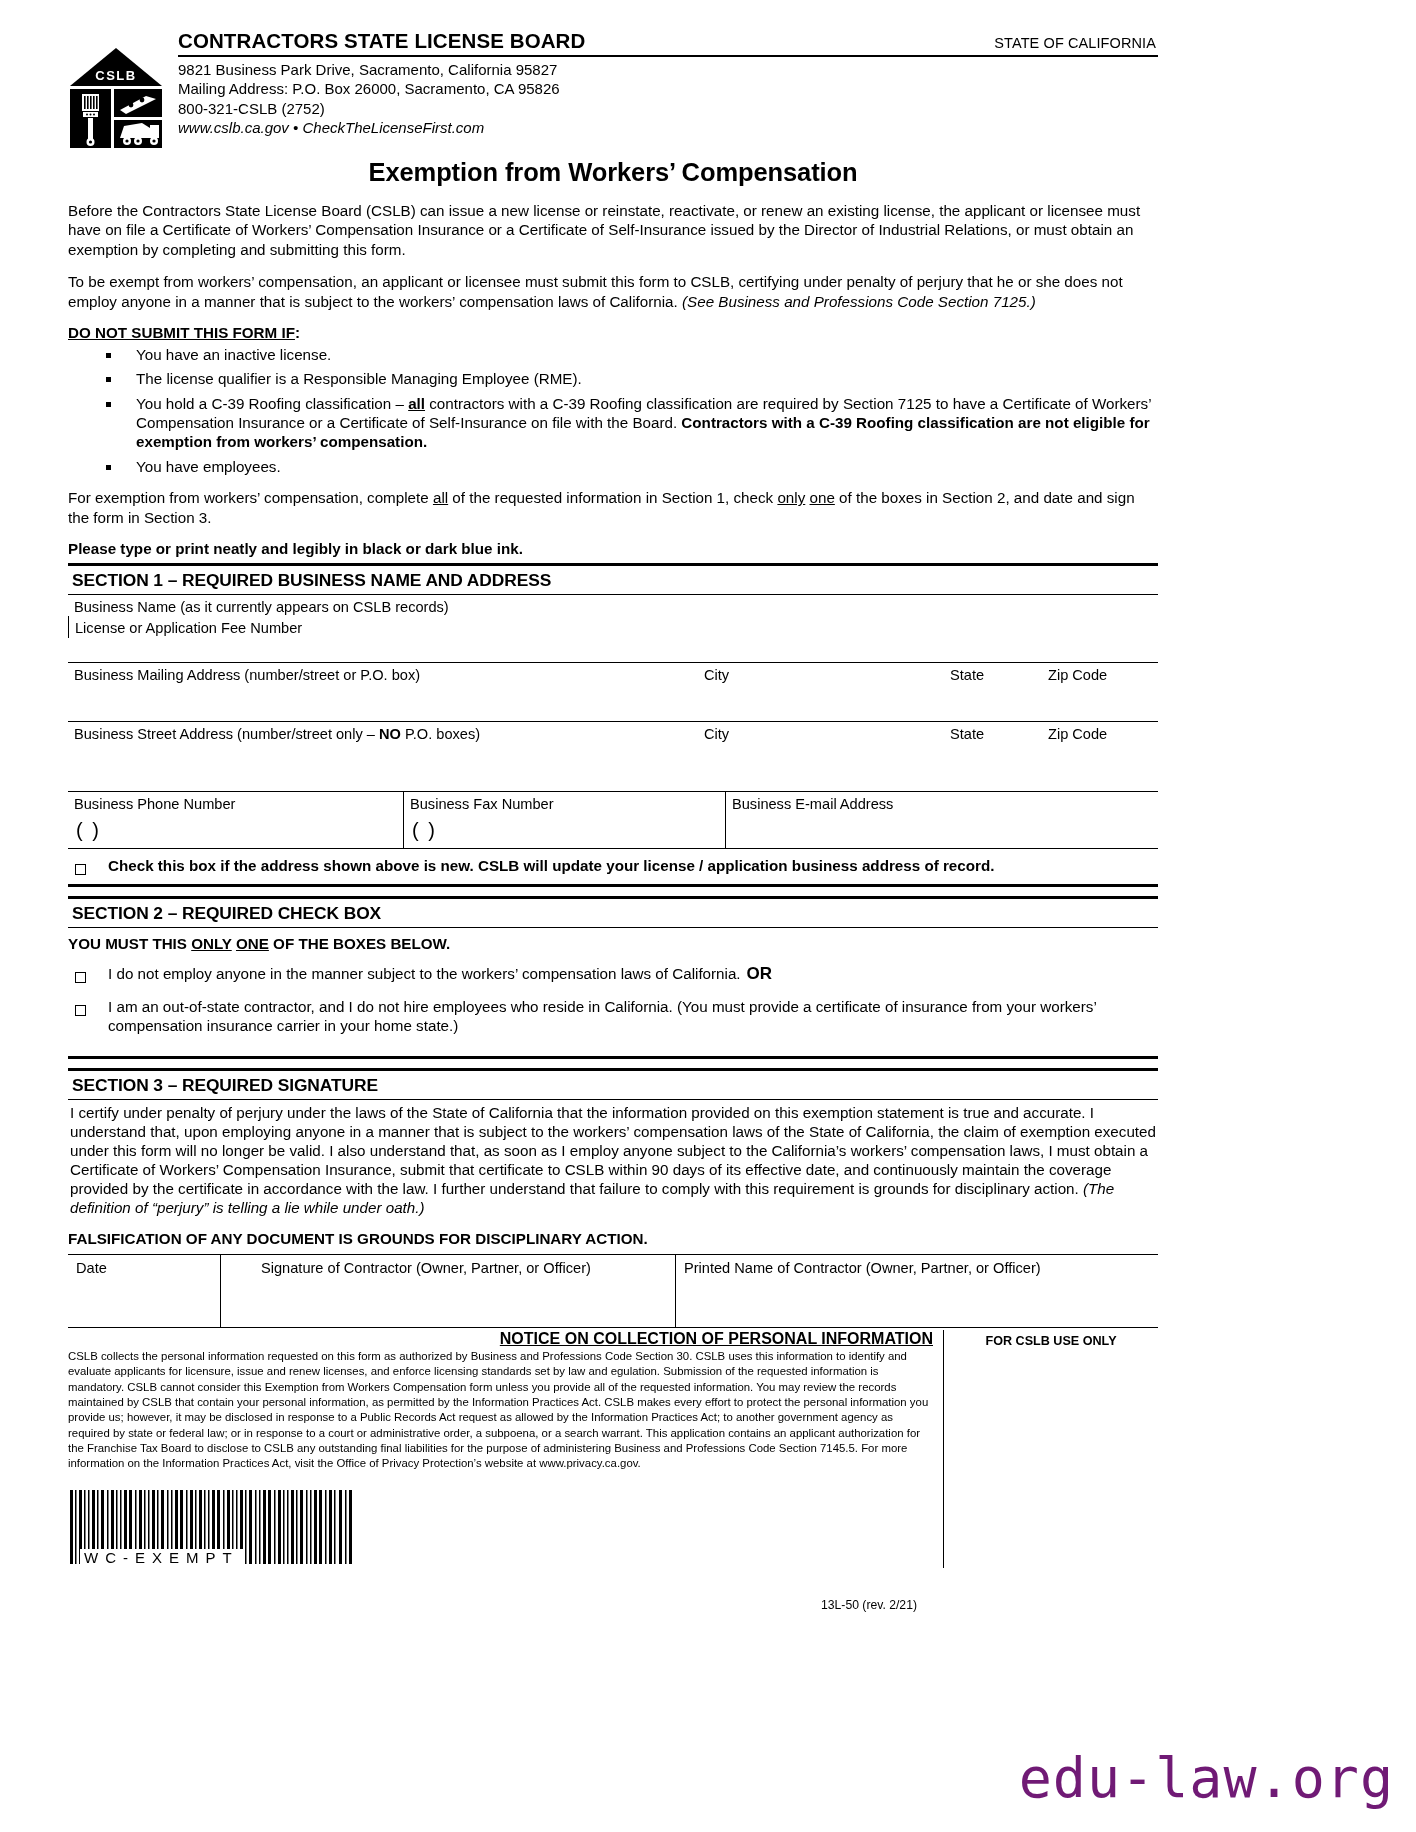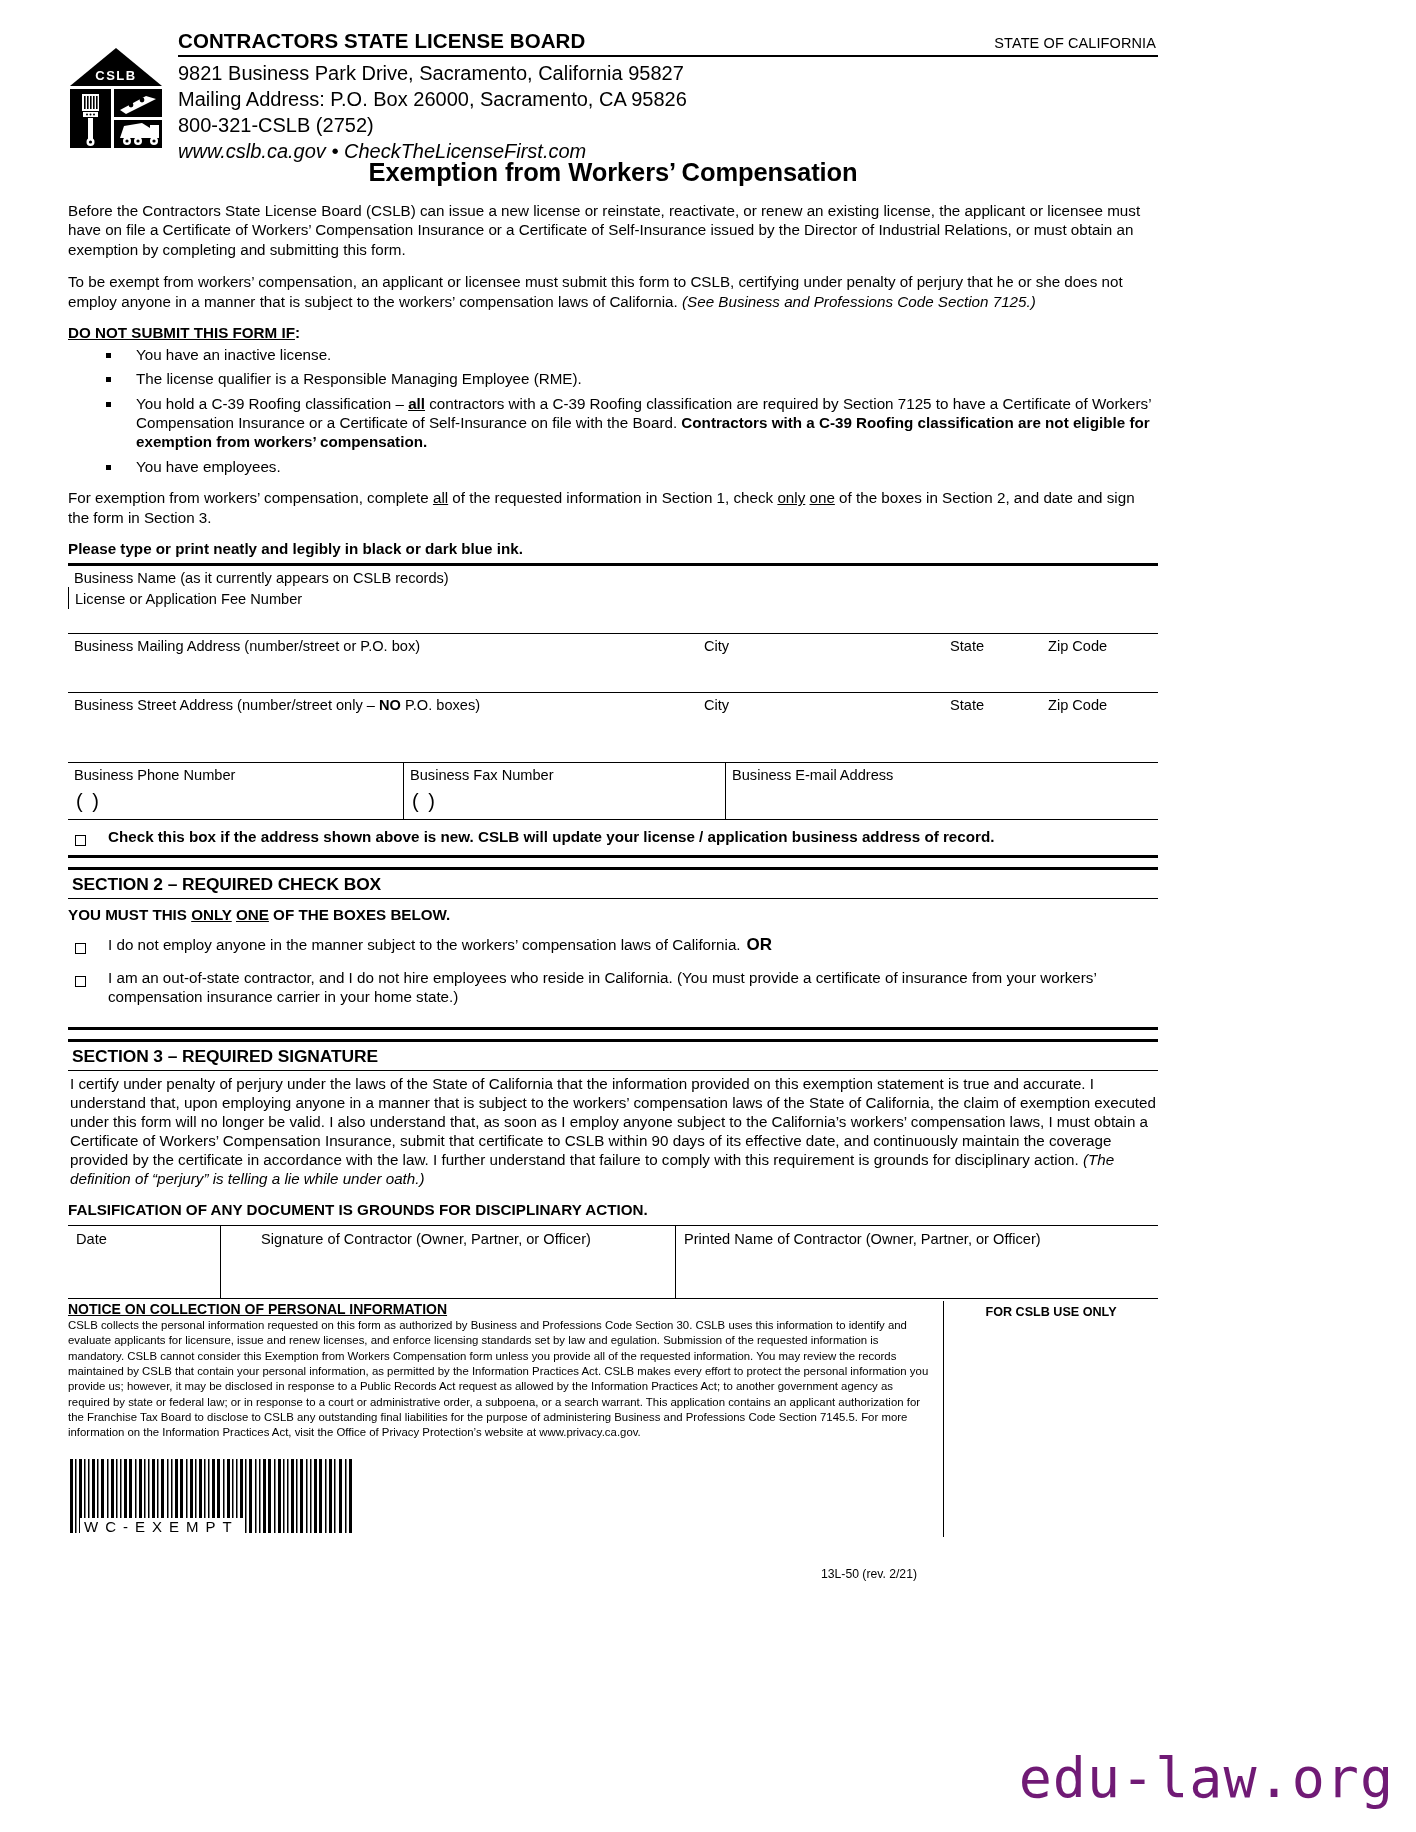--- a/index.html
+++ b/index.html
@@ -61,21 +61,21 @@
     letter-spacing: .1px;
     padding-bottom: 1px;
     padding-right: 2px;
   }
   .hdr-rule {
     border-top: 2.5px solid #000;
     margin-top: 3px;
     margin-bottom: 3px;
   }
   .addr-line {
-    font-size: 20px;
+    font-size: 15px;
     line-height: 1.305;
   }
   .addr-line.italic { font-style: italic; }
 
   
   .doc-title {
     text-align: center;
     font-size: 25.5px;
     font-weight: bold;
     margin-top: 6px;
@@ -242,24 +242,25 @@
     position: relative;
     margin-top: 2px;
   }
   .notice-left {
     width: 875px;
     flex: 0 0 875px;
     padding-right: 10px;
     box-sizing: border-box;
   }
   .notice-head {
-    font-size: 14px;
+    font-size: 16px;
     font-weight: bold;
     text-decoration: underline;
     margin-bottom: 1px;
+    text-align: right;
   }
   .notice-body {
     font-size: 11.4px;
     line-height: 1.345;
     text-align: left;
   }
   .notice-right {
     flex: 1 1 auto;
     border-left: 1.2px solid #000;
     padding-top: 4px;
@@ -390,20 +391,21 @@
     <li><span>You hold a C-39 Roofing classification – </span><span class="b u">all</span><span> contractors with a C-39 Roofing classification are required by Section 7125 to have a Certificate of Workers’ Compensation Insurance or a Certificate of Self-Insurance on file with the Board.  </span><span class="b">Contractors with a C-39 Roofing classification are not eligible for exemption from workers’ compensation.</span></li>
     <li><span>You have employees.</span></li>
   </ul>
 
   <p class="body"><span>For exemption from workers’ compensation, complete </span><span class="u">all</span><span> of the requested information in Section 1, check </span><span class="u">only</span><span> </span><span class="u">one</span><span> of the boxes in Section 2, and date and sign the form in Section 3.</span></p>
 
   <div class="note-line">Please type or print neatly and legibly in black or dark blue ink.</div>
 
   <div class="sec-wrap">
     <div class="sec-rule-thick"></div>
+    <div class="sec-title">SECTION 1 – REQUIRED BUSINESS NAME AND ADDRESS</div>
 
     <div class="frow" style="height:67px;flex-direction:column;">
       <div class="fcell" style="width:745px;">
         <div class="flabel">Business Name (as it currently appears on CSLB records)</div>
       </div>
       <div class="fcell" style="width:345px;border-left:1.2px solid #000;">
         <div class="flabel">License or Application Fee Number</div>
       </div>
     </div>
 

